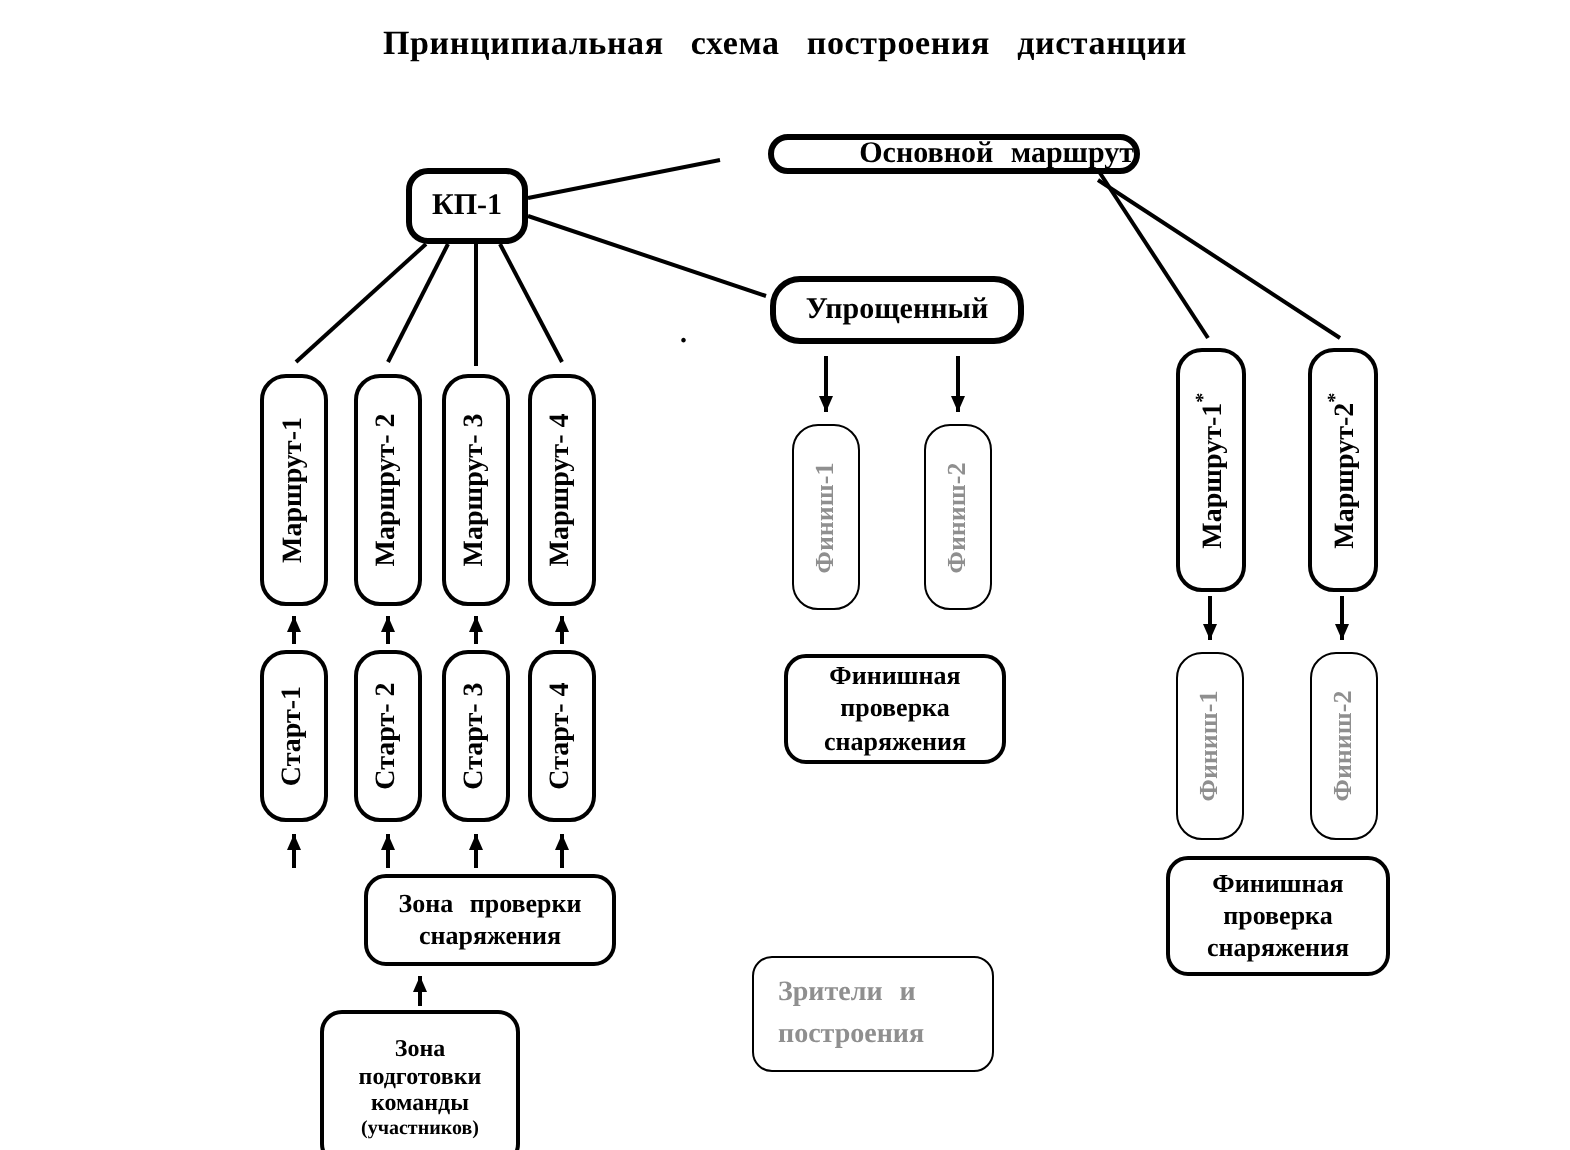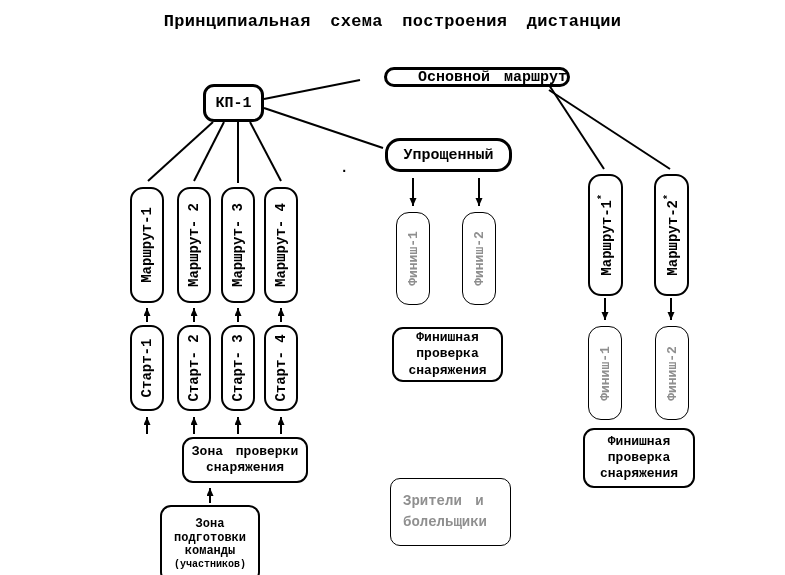--- a/index.html
+++ b/index.html
@@ -1,18 +1,18 @@
 <!DOCTYPE html>
 <html><head>
 <meta charset="utf-8">
 <style>
   html,body{margin:0;padding:0;background:#ffffff;}
   .canvas{
     position:relative;width:785px;height:575px;background:#ffffff;
-    font-family:Liberation Mono, monospace;color:#000;
+    font-family:Liberation Serif, serif;color:#000;
     overflow:hidden;
   }
   .title{
     position:absolute;top:12px;left:0;width:100%;text-align:center;
     font-size:17px;font-weight:bold;word-spacing:9px;letter-spacing:.3px;
   }
   svg.lines{position:absolute;top:0;left:0;}
   .box{
     position:absolute;background:#fff;border:2px solid #000;
     display:flex;align-items:center;justify-content:center;
@@ -138,24 +138,24 @@
   </div>
 
   <div class="box zone" style="left:392px;top:327px;width:111px;height:55px;">
     <div>
       <div>Финишная</div>
       <div>проверка</div>
       <div>снаряжения</div>
     </div>
   </div>
 
-  <div class="box spect gray" style="left:390px;top:478px;width:121px;height:68px;">
+  <div class="box spect gray" style="left:376px;top:478px;width:121px;height:58px;">
     <div>
       <div class="ws">Зрители и</div>
-      <div>болельщики</div>
+      <div>построения</div>
     </div>
   </div>
 
   <div class="box vbox" style="left:588px;top:174px;width:35px;height:122px;">
     <span class="vlabel"><span>Маршрут-1</span><sup>*</sup></span>
   </div>
   <div class="box vbox" style="left:654px;top:174px;width:35px;height:122px;">
     <span class="vlabel"><span>Маршрут-2</span><sup>*</sup></span>
   </div>
 

